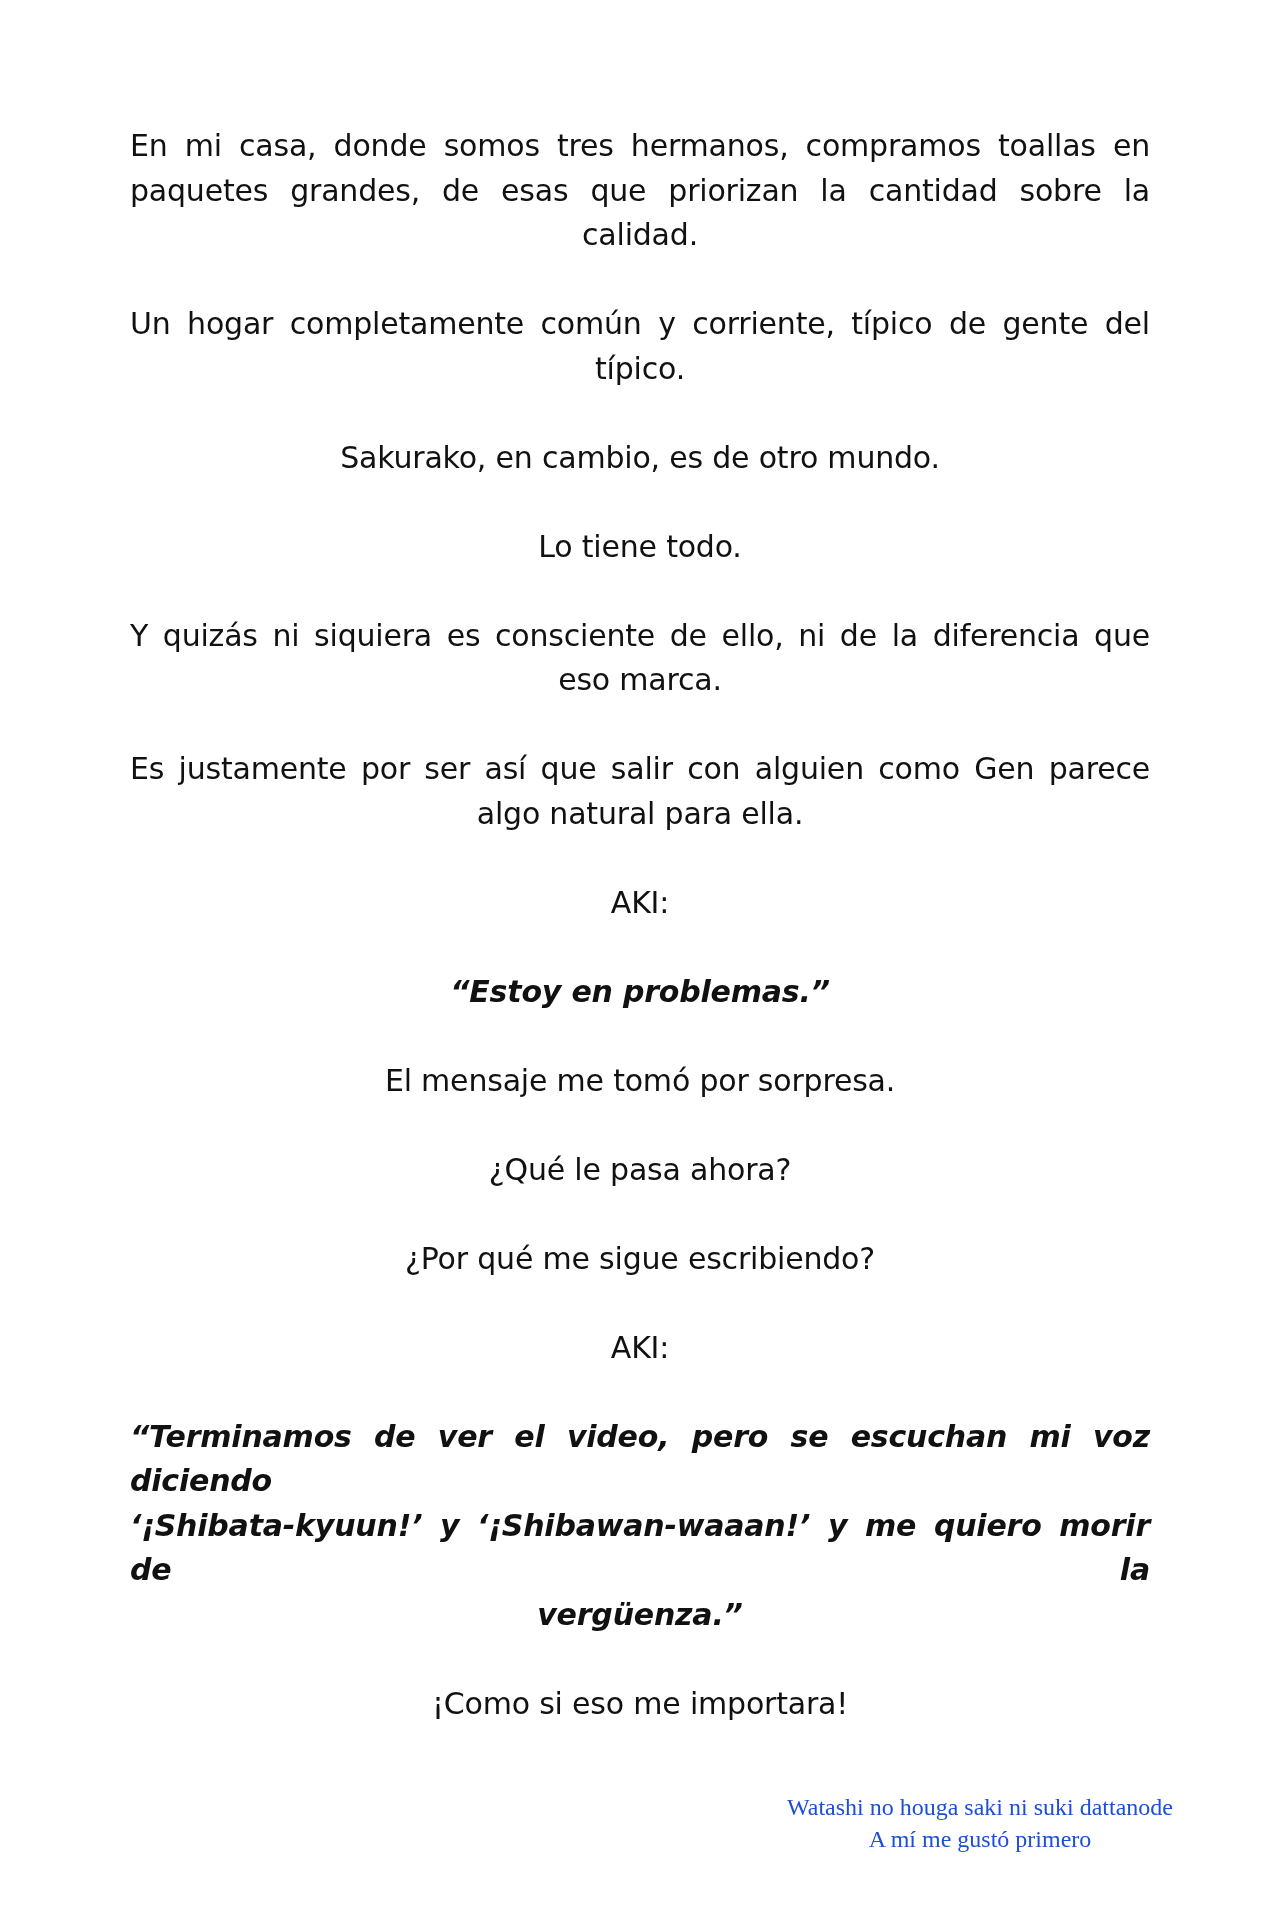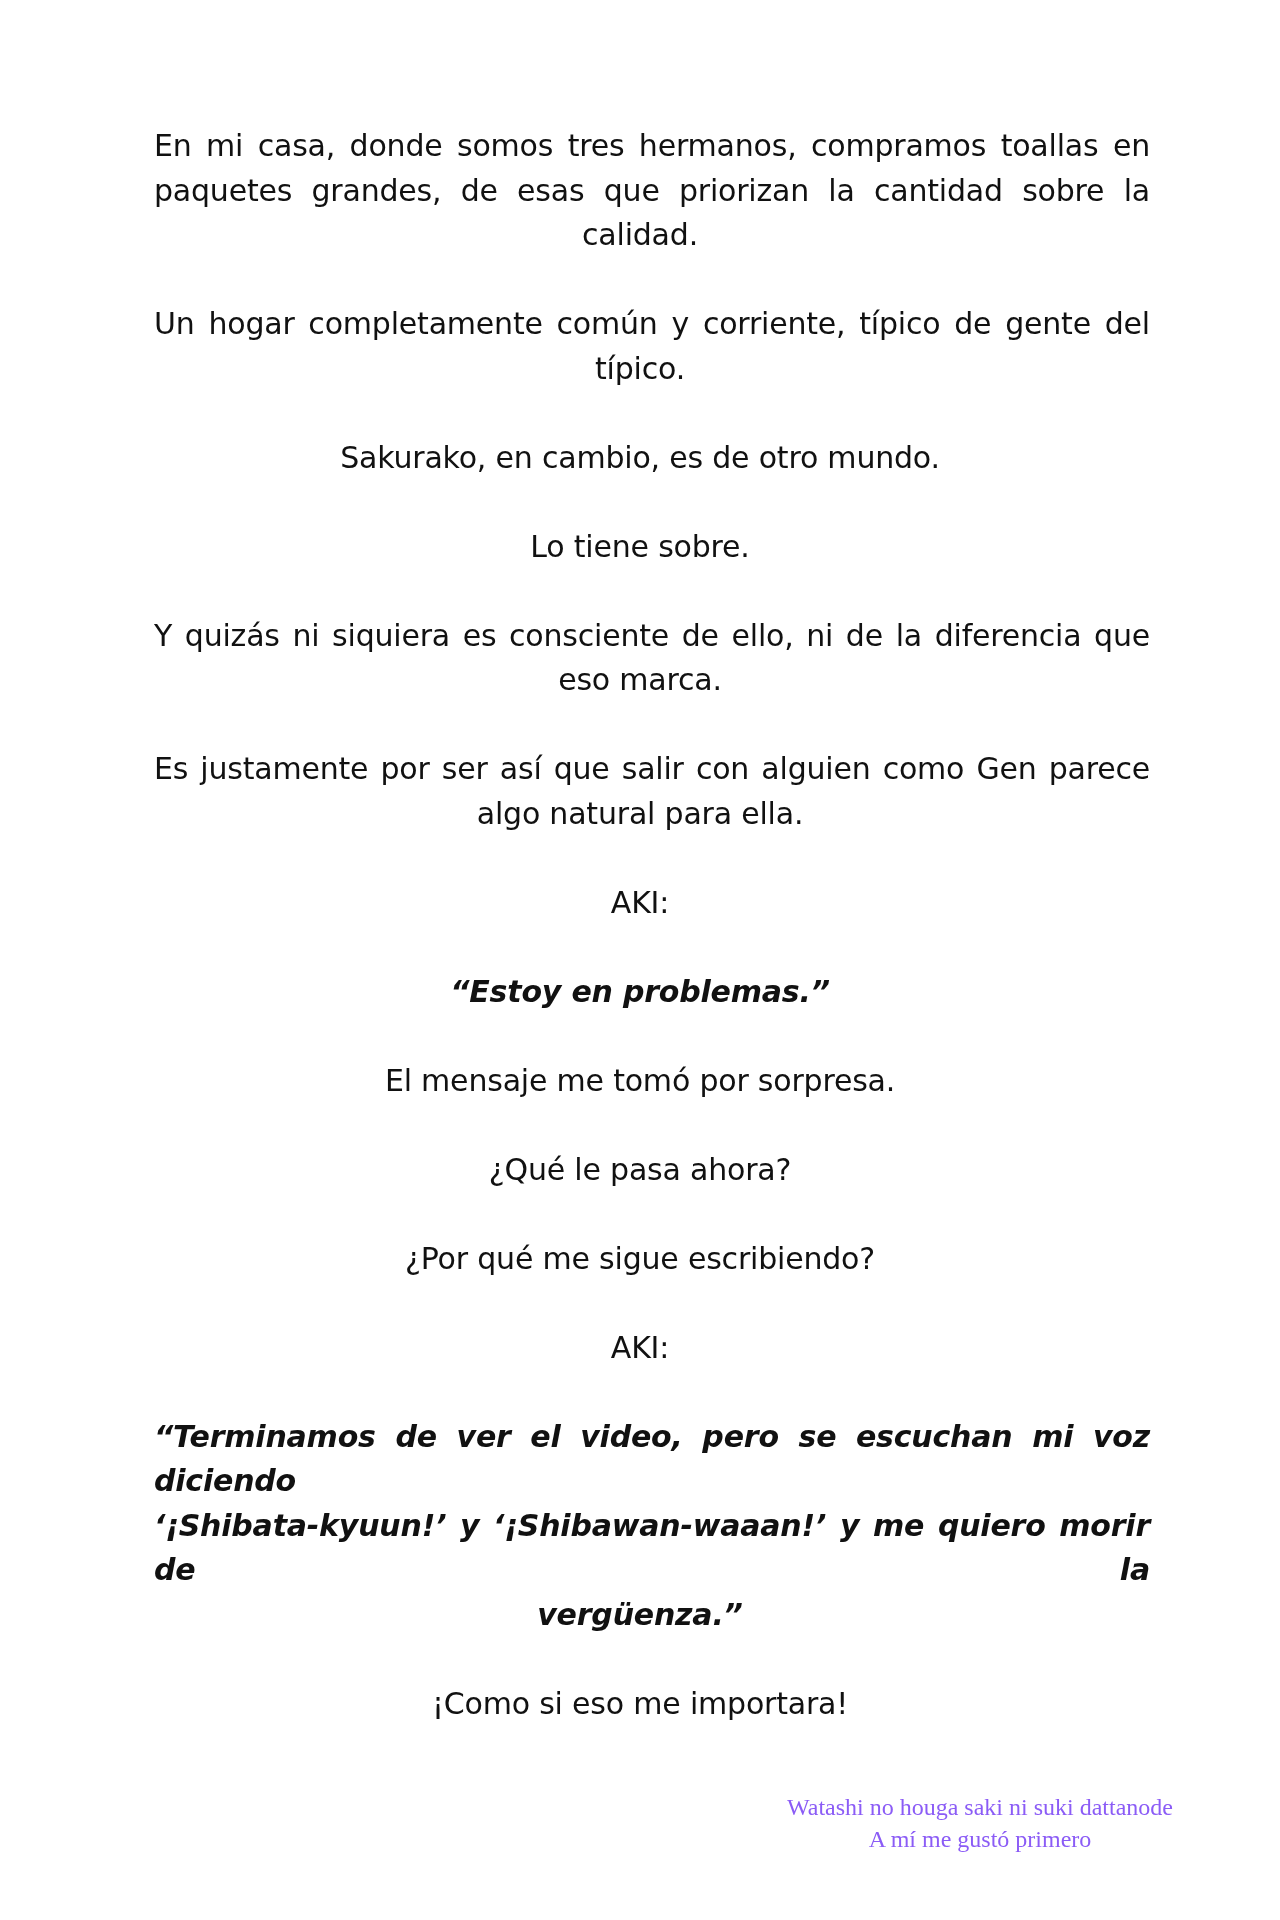--- a/index.html
+++ b/index.html
@@ -29,36 +29,35 @@
     }
     .line {
       display: block;
       white-space: nowrap;
       text-align: center;
     }
     .line.just {
       text-align: justify;
       text-align-last: justify;
       white-space: normal;
-      margin-left: 24px;
     }
     .italic {
       font-style: italic;
       font-weight: bold;
     }
     .footer {
       position: absolute;
       left: 700px;
       top: 1791px;
       width: 560px;
       text-align: center;
       font-family: "Liberation Serif", serif;
       font-size: 24px;
       line-height: 32px;
-      color: #8b5cf6;
+      color: #1d4ed8;
     }
     .footer .fline {
       display: block;
     }
   </style>
 </head>
 <body>
 
 <div class="text-block">
 
@@ -71,21 +70,21 @@
   <p class="para">
     <span class="line just">Un hogar completamente común y corriente, típico de gente del</span>
     <span class="line">típico.</span>
   </p>
 
   <p class="para">
     <span class="line">Sakurako, en cambio, es de otro mundo.</span>
   </p>
 
   <p class="para">
-    <span class="line">Lo tiene sobre.</span>
+    <span class="line">Lo tiene todo.</span>
   </p>
 
   <p class="para">
     <span class="line just">Y quizás ni siquiera es consciente de ello, ni de la diferencia que</span>
     <span class="line">eso marca.</span>
   </p>
 
   <p class="para">
     <span class="line just">Es justamente por ser así que salir con alguien como Gen parece</span>
     <span class="line">algo natural para ella.</span>

